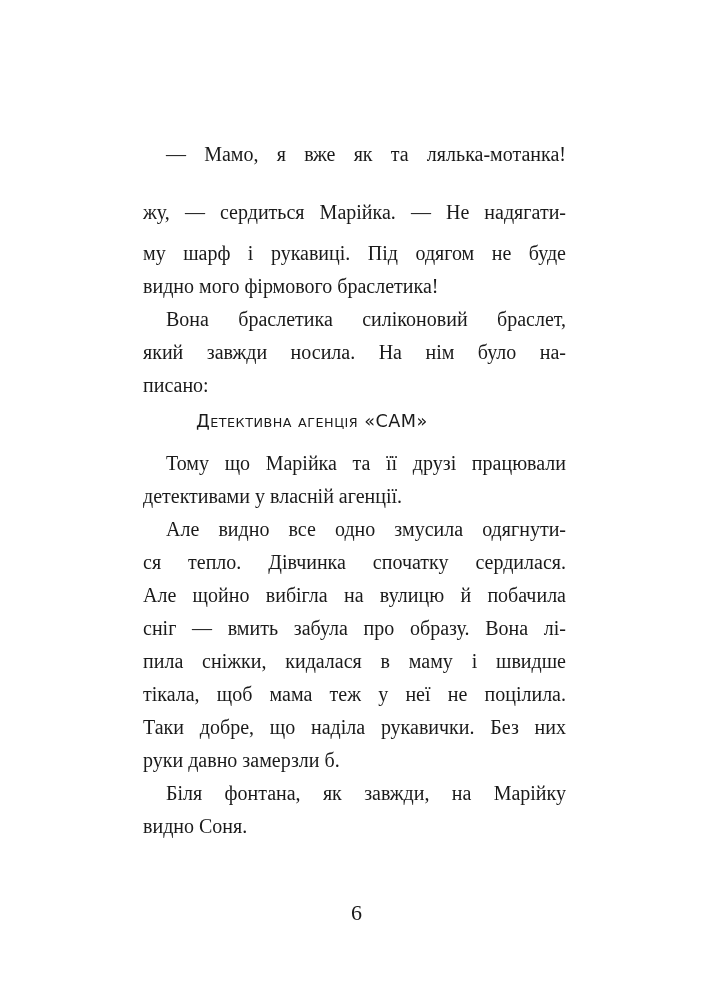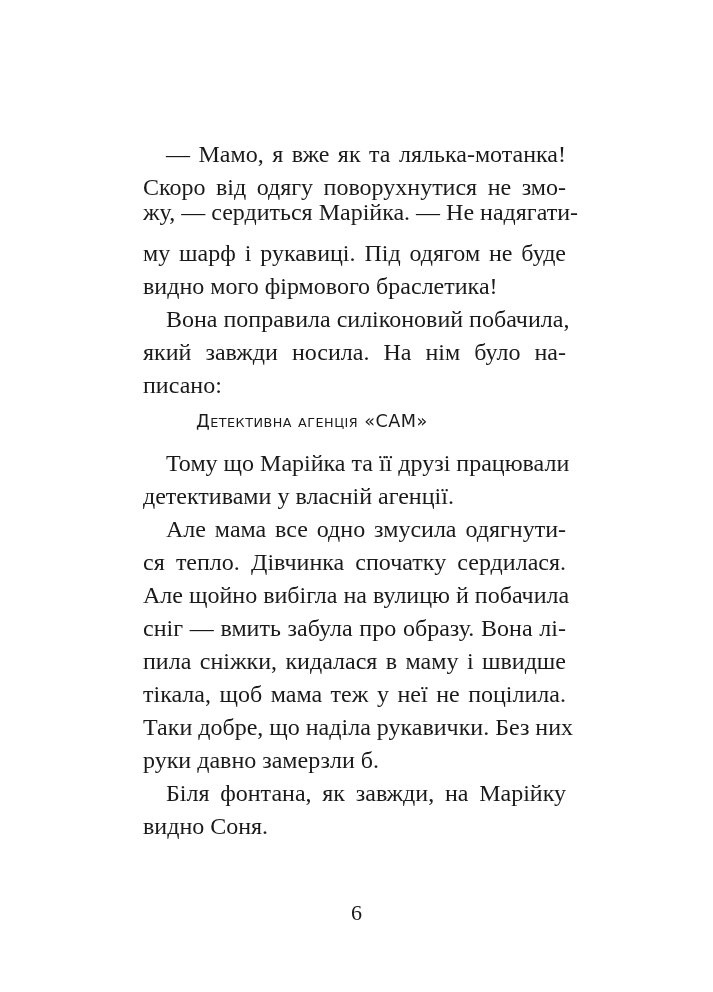--- a/index.html
+++ b/index.html
@@ -18,21 +18,21 @@
     .page {
       position: absolute;
       left: 0; top: 0;
       width: 713px; height: 992px;
       background: #fff;
     }
     .line {
       position: absolute;
       left: 143px;
       width: 423px;
-      font-size: 24px;
+      font-size: 20px;
       line-height: 33px;
       height: 33px;
       white-space: nowrap;
       text-align: justify;
       text-align-last: justify;
     }
     .line.indent {
       left: 166px;
       width: 400px;
     }
@@ -61,35 +61,34 @@
       font-size: 22px;
       line-height: 26px;
     }
   </style>
 </head>
 <body>
 
 <div class="page">
 
   <div class="line indent" style="top:138px">— Мамо, я вже як та лялька-мотанка!</div>
-  <div class="line" style="top:171px">Скоро від одягу поворухнутися не змо-</div>
   <div class="line" style="top:196px">жу, — сердиться Марійка. — Не надягати-</div>
   <div class="line" style="top:237px">му шарф і рукавиці. Під одягом не буде</div>
   <div class="line last" style="top:270px">видно мого фірмового браслетика!</div>
 
-  <div class="line indent" style="top:303px">Вона поправила силіконовий побачила,</div>
+  <div class="line indent" style="top:303px">Вона браслетика силіконовий браслет,</div>
   <div class="line" style="top:336px">який завжди носила. На нім було на-</div>
   <div class="line last" style="top:369px">писано:</div>
 
   <div class="handwritten">Детективна агенція «САМ»</div>
 
   <div class="line indent" style="top:447px">Тому що Марійка та її друзі працювали</div>
   <div class="line last" style="top:480px">детективами у власній агенції.</div>
 
-  <div class="line indent" style="top:513px">Але мама все одно змусила одягнути-</div>
+  <div class="line indent" style="top:513px">Але видно все одно змусила одягнути-</div>
   <div class="line" style="top:546px">ся тепло. Дівчинка спочатку сердилася.</div>
   <div class="line" style="top:579px">Але щойно вибігла на вулицю й побачила</div>
   <div class="line" style="top:612px">сніг — вмить забула про образу. Вона лі-</div>
   <div class="line" style="top:678px">тікала, щоб мама теж у неї не поцілила.</div>
   <div class="line" style="top:645px">пила сніжки, кидалася в маму і швидше</div>
   <div class="line" style="top:711px">Таки добре, що наділа рукавички. Без них</div>
   <div class="line last" style="top:744px">руки давно замерзли б.</div>
 
   <div class="line indent" style="top:777px">Біля фонтана, як завжди, на Марійку</div>
   <div class="line last" style="top:810px">видно Соня.</div>

